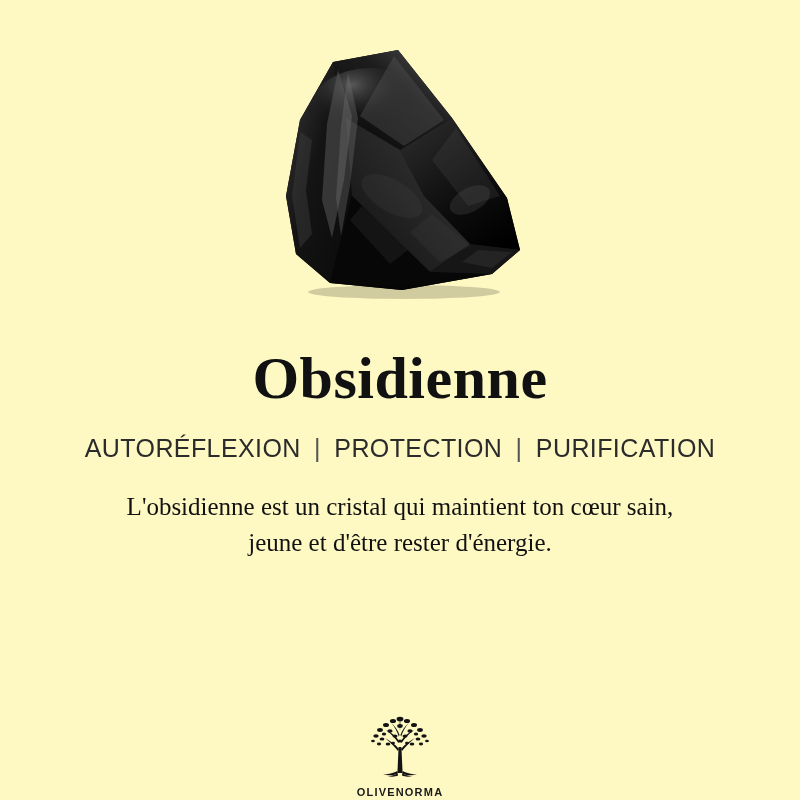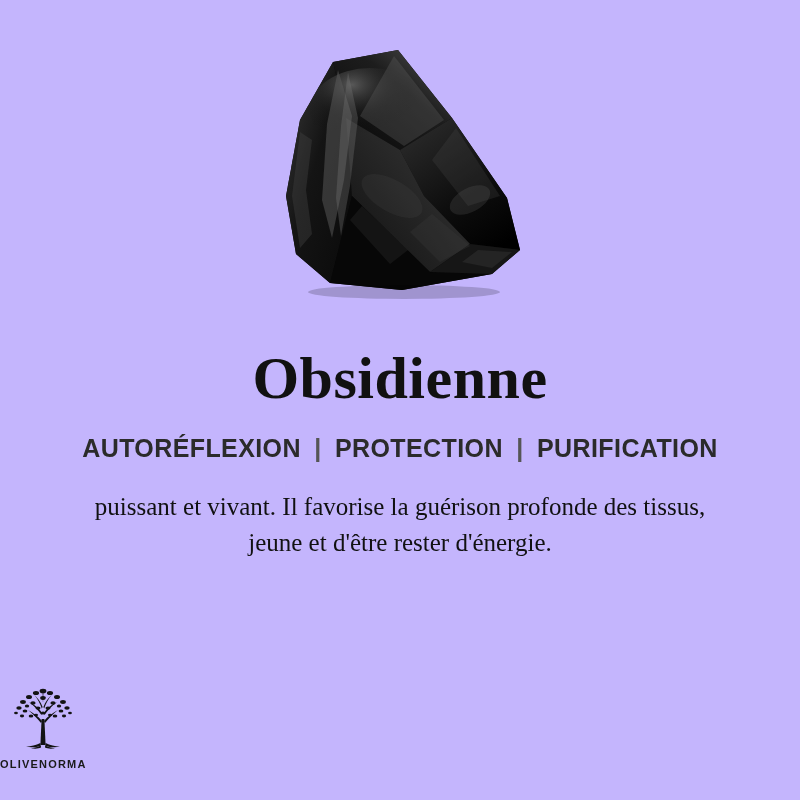--- a/index.html
+++ b/index.html
@@ -11,21 +11,21 @@
     width: 800px;
     height: 800px;
     overflow: hidden;
     font-family: "Liberation Serif", serif;
     color: #111111;
   }
   .card {
     position: relative;
     width: 800px;
     height: 800px;
-    background: #c4b5fd;
+    background: #fef9c3;
     display: flex;
     flex-direction: column;
     align-items: center;
   }
 
   
   .stone-area {
     width: 800px;
     height: 330px;
     position: relative;
@@ -43,21 +43,21 @@
     font-weight: 700;
     letter-spacing: 0.5px;
     line-height: 1;
     margin-top: 18px;
     color: #111111;
     text-align: center;
   }
   .keywords {
     font-family: "Liberation Sans", sans-serif;
     font-size: 25px;
-    font-weight: 700;
+    font-weight: 400;
     letter-spacing: 0.4px;
     color: #2b2b2b;
     margin-top: 26px;
     text-align: center;
   }
   .keywords .sep {
     color: #555555;
     padding: 0 6px;
   }
   .description {
@@ -67,25 +67,25 @@
     font-size: 25px;
     line-height: 1.42;
     text-align: center;
     color: #111111;
   }
 
   
   .logo-area {
     position: absolute;
     left: 0;
-    bottom: 30px;
+    bottom: 2px;
     width: 800px;
     display: flex;
     flex-direction: column;
-    align-items: flex-start;
+    align-items: center;
   }
   .logo-word {
     font-family: "Liberation Sans", sans-serif;
     font-size: 11px;
     letter-spacing: 1.2px;
     font-weight: 700;
     color: #1a1a1a;
     margin-top: 1px;
   }
 </style>
@@ -158,21 +158,21 @@
 
   <div class="keywords">
     <span>AUTORÉFLEXION</span>
     <span class="sep">|</span>
     <span>PROTECTION</span>
     <span class="sep">|</span>
     <span>PURIFICATION</span>
   </div>
 
   <div class="description">
-    <div>puissant et vivant. Il favorise la guérison profonde des tissus,</div>
+    <div>L'obsidienne est un cristal qui maintient ton cœur sain,</div>
     <div>jeune et d'être rester d'énergie.</div>
   </div>
 
   <div class="logo-area">
     <svg width="86" height="74" viewBox="0 0 86 74" aria-hidden="true">
       <g fill="#131313">
 
         <path d="M41.6 36 L44.4 36 L45.6 62 L40.4 62 Z"></path>
 
         <path d="M40.4 60 C36 62 31 63.4 26 63.8 C31 64.6 36 64.4 40.6 63 Z"></path>

